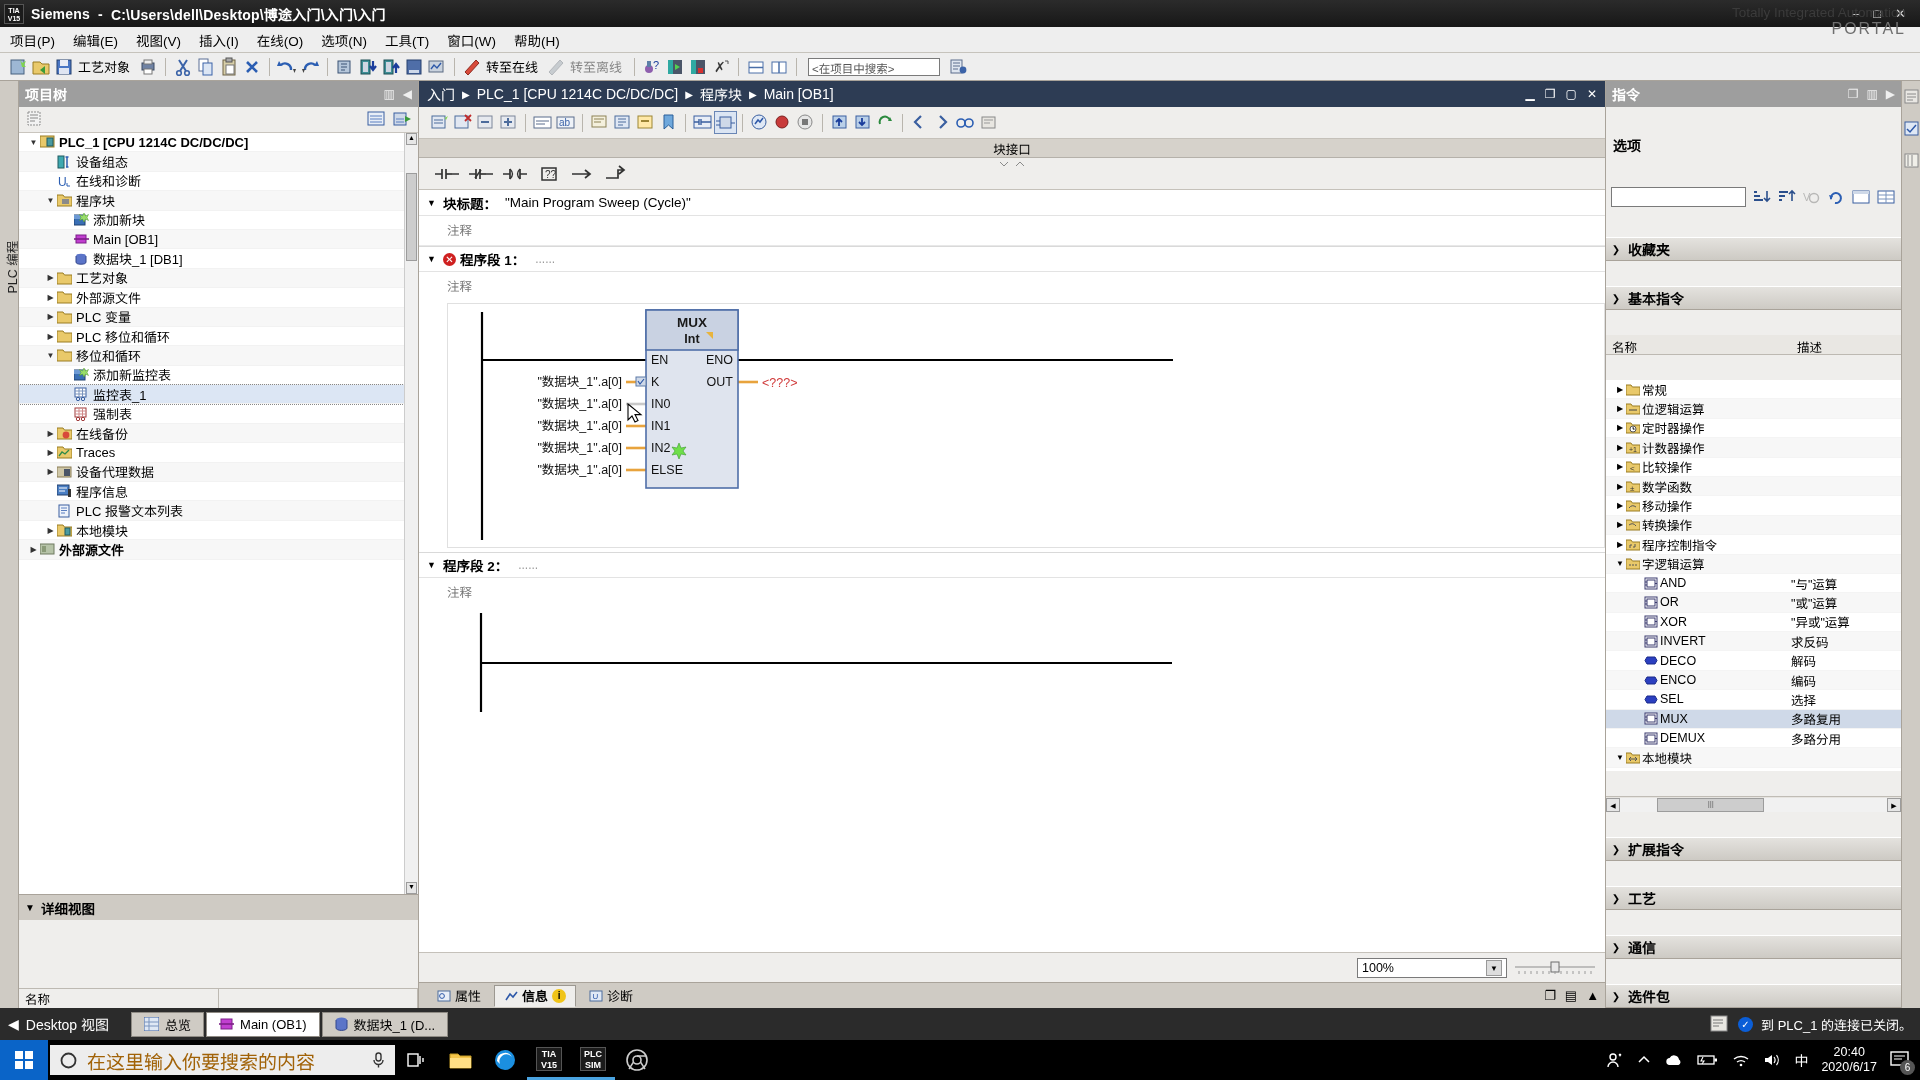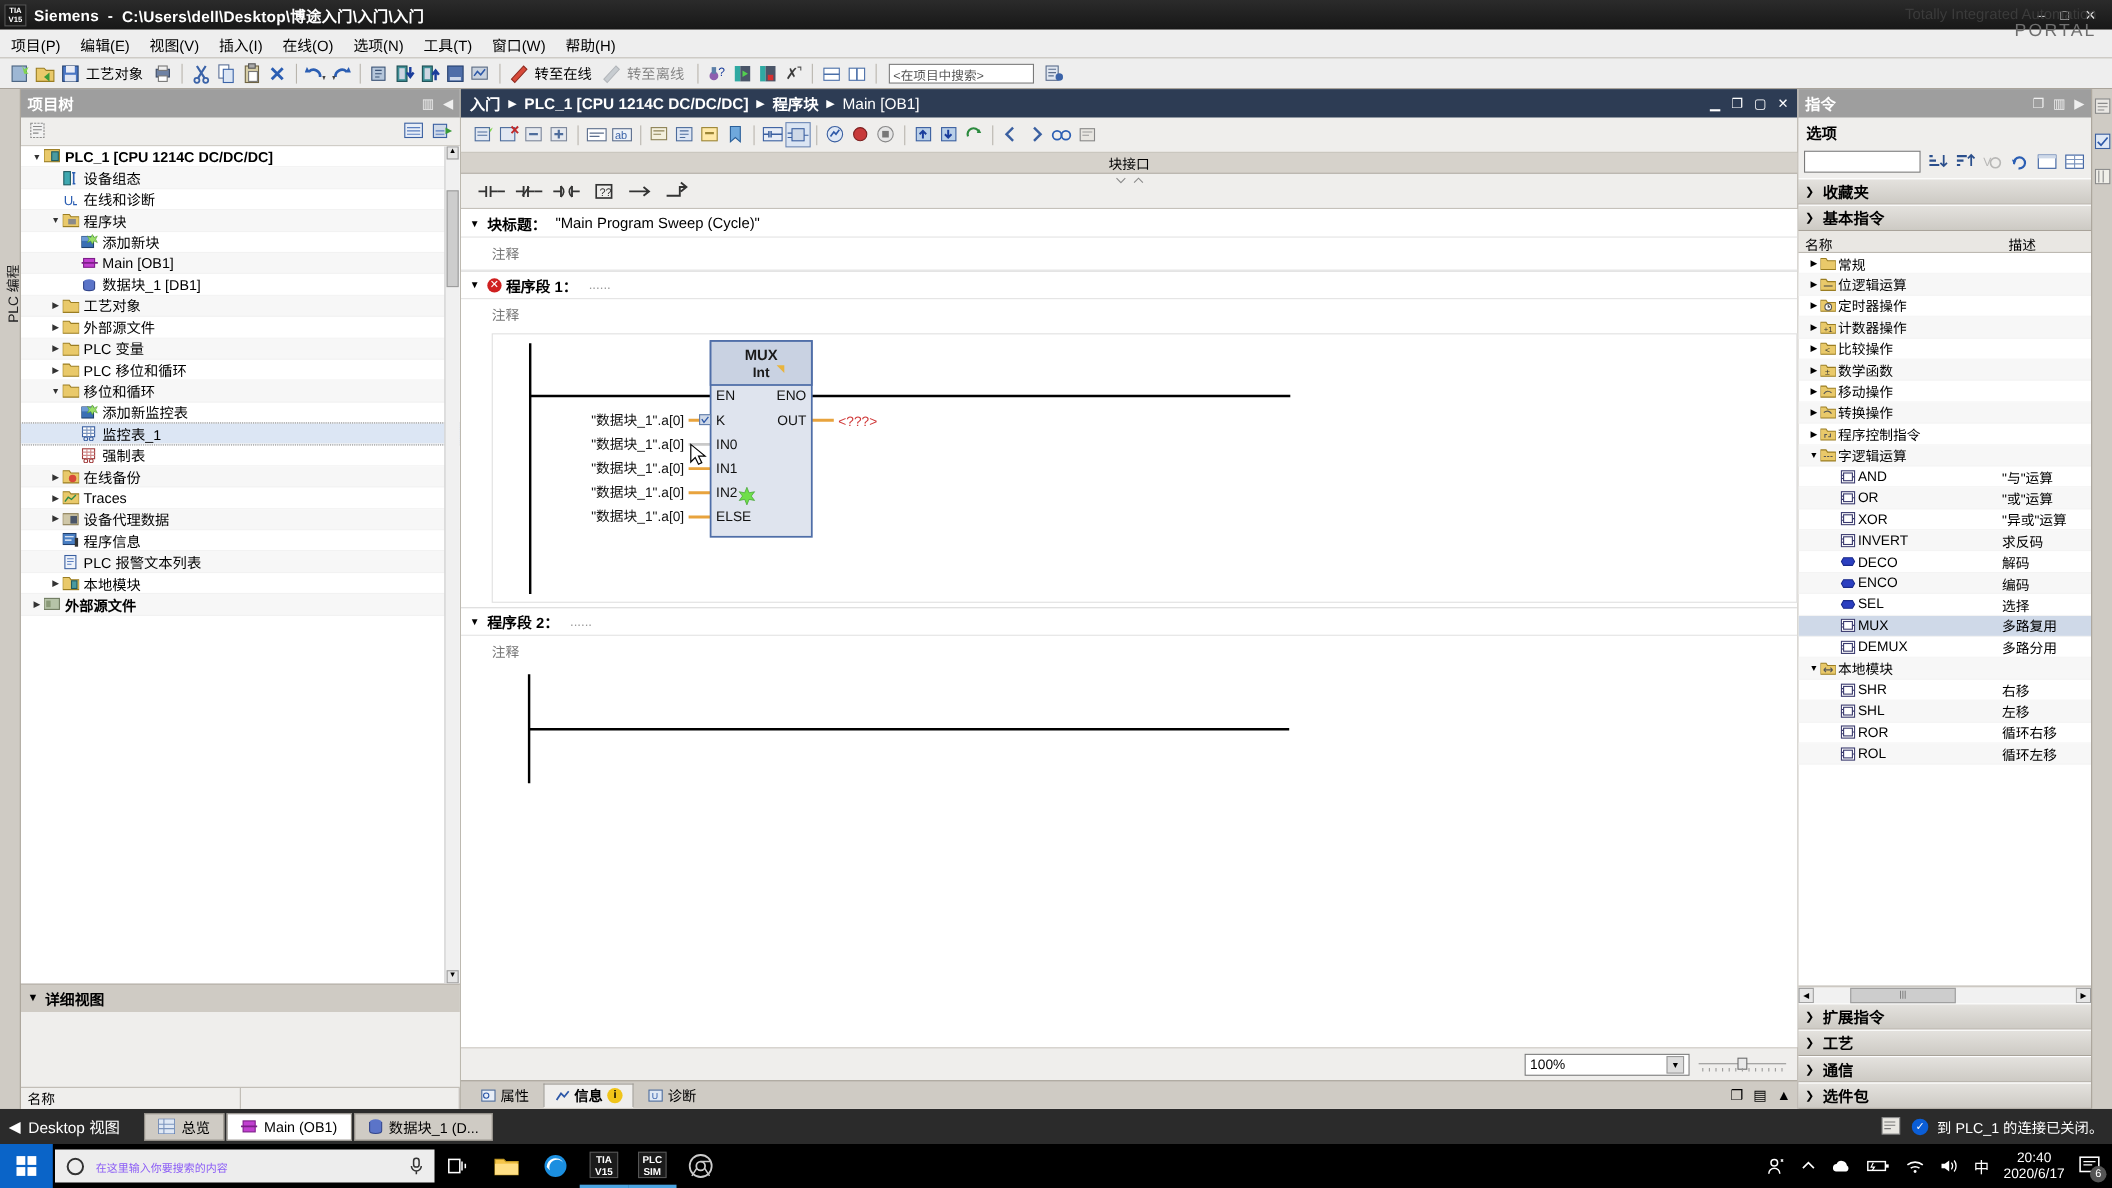--- a/index.html
+++ b/index.html
@@ -85,21 +85,21 @@
   .tscroll { position:absolute; right:0; top:0; width:14px; height:100%; background:#f0f0f0; border-left:1px solid #ccc;}
   .tscroll .thumb { position:absolute; top:40px; left:1px; width:11px; height:88px; background:#cdcdcd; border:1px solid #9c9c9c;}
   .tscroll .ar { position:absolute; left:1px; width:11px; height:12px; background:#e6e6e6; border:1px solid #9c9c9c; font-size:7px; text-align:center;}
   .detail { height:26px; background:#cfcbc4; display:flex; align-items:center; padding:0 6px; font-size:13.5px; font-weight:bold; border-top:1px solid #a9a39a;}
   .detailbody { height:68px; background:#efeeec;}
   .detailcolhdr { height:20px; background:#efeeec; border-top:1px solid #bdb9b2; display:flex; font-size:12.5px; align-items:center;}
   .detailcolhdr div { border-right:1px solid #bdb9b2; padding:0 6px; height:100%; display:flex; align-items:center;}
   
   #editor { flex:1; display:flex; flex-direction:column; background:#efeeec; min-width:0;}
   .ed-head { height:26px; background:#2d3c54; color:#fff; display:flex; align-items:center; padding:0 8px; font-size:14px;}
-  .ed-head .crumb { font-weight:bold; }
+  .ed-head .crumb { font-weight:normal; }
   .ed-head .crumb.reg { font-weight:normal; }
   .ed-head .sepr { margin:0 7px; font-size:10px;}
   .ed-head .wctl { margin-left:auto; display:flex; gap:10px; font-size:12px;}
   .ed-tb { height:32px; background:#efeeec; border-bottom:1px solid #c5c1ba; display:flex; align-items:center; padding-left:10px; gap:2px;}
   .ed-ico { width:21px;height:21px; position:relative; flex:0 0 auto;}
   .blkif { height:19px; background:#d6d2cb; border-bottom:1px solid #b5b1aa; text-align:center; font-size:12.5px; position:relative;}
   .blkif .handle { position:absolute; left:50%; transform:translateX(-50%); bottom:-5px; width:30px; height:6px;}
   .fav-tb { height:32px; background:#efeeec; display:flex; align-items:center; padding-left:14px; gap:6px; border-bottom:1px solid #c5c1ba;}
   .fav-ico { width:28px; height:20px; position:relative; }
   .ed-canvas { flex:1; background:#fff; overflow:hidden; position:relative; }
@@ -110,21 +110,21 @@
   .errdot { width:13px;height:13px;border-radius:50%;background:#cf2020;color:#fff;font-size:10px;
             line-height:13px;text-align:center; margin-right:4px; font-weight:bold;}
   .zoombar { height:30px; background:#efeeec; border-top:1px solid #c5c1ba; display:flex; align-items:center; justify-content:flex-end; padding-right:10px; gap:8px;}
   .zoomsel { width:150px;height:20px;background:#fff;border:1px solid #7a7a7a; font-size:12.5px; padding:1px 4px; display:flex; align-items:center;}
   .zoomsel .dd { margin-left:auto; width:16px;height:16px;background:#ddd;border:1px solid #999; text-align:center; font-size:8px; line-height:15px;}
   .zslider { width:80px; height:14px; position:relative;}
   .botbar { height:26px; background:#cfcbc4; border-top:1px solid #a9a39a; display:flex; align-items:center; padding-left:8px; gap:3px; }
   .bt { height:22px; display:flex; align-items:center; gap:4px; padding:0 9px; font-size:13px; border:1px solid transparent;}
   .bt.active { background:#efeeec; border:1px solid #9c9891; border-bottom-color:#efeeec; font-weight:bold;}
   
-  #instr { width:267px; background:#efeeec; border-left:1px solid #a9a39a; display:flex; flex-direction:column;}
+  #instr { width:296px; background:#efeeec; border-left:1px solid #a9a39a; display:flex; flex-direction:column;gap:25px;}
   .opt-h { height:25px; display:flex; align-items:center; padding:0 7px; font-size:14px; font-weight:bold; background:#efeeec;}
   .opt-row { height:30px; display:flex; align-items:center; padding:0 5px; gap:5px; background:#efeeec;}
   .opt-input { flex:1; height:20px; background:#fff; border:1px solid #7a7a7a;}
   .sect {
     height:24px; display:flex; align-items:center; gap:6px; padding-left:4px;
     background:linear-gradient(#e4e2de,#cdcac4); border-top:1px solid #fff; border-bottom:1px solid #a9a39a;
     font-size:14px; font-weight:bold;
   }
   .sect .ch { font-size:10px; width:12px; text-align:center;}
   .colhdr { height:20px; background:#e9e7e3; border-bottom:1px solid #bdb9b2; display:flex; font-size:12.5px;}
@@ -147,21 +147,21 @@
   #portalbar .ptab { height:25px; display:flex; align-items:center; gap:6px; padding:0 12px; font-size:13px;
        background:#cfcbc4; color:#000; border:1px solid #8f8b84; margin-right:2px;}
   #portalbar .ptab.act { background:#fff;}
   #portalbar .status { margin-left:auto; display:flex; align-items:center; gap:8px; font-size:13px;}
   .okdot { width:15px;height:15px;border-radius:50%;background:#0b5ed7;color:#fff;font-size:10px;line-height:15px;text-align:center;}
   
   #taskbar { height:40px; background:#000; display:flex; align-items:center; color:#fff;}
   #startbtn { width:48px;height:40px; display:flex;align-items:center;justify-content:center; background:#0a64c8;}
   .winlogo { width:18px;height:18px; display:grid; grid-template-columns:1fr 1fr; grid-template-rows:1fr 1fr; gap:2px;}
   .winlogo i { background:#fff; display:block;}
-  #tb-search { width:345px;height:30px;background:#ededed;color:#8b5cf6;display:flex;align-items:center;gap:10px;padding:0 10px; font-size:10px; margin-left:2px;}
+  #tb-search { width:345px;height:30px;background:#ededed;color:#a16207;display:flex;align-items:center;gap:10px;padding:0 10px; font-size:19px; margin-left:2px;}
   .tbicon { width:44px;height:40px; display:flex; align-items:center; justify-content:center;}
   .tray { margin-left:auto; display:flex; align-items:center; gap:13px; padding-right:10px; font-size:12px;}
   .clock { text-align:center; line-height:15px; font-size:12.5px;}
 </style>
 </head>
 <body>
 
 <div id="titlebar">
   <div id="tia-logo">TIA<br>V15</div>
   <span class="t-text">Siemens</span>

